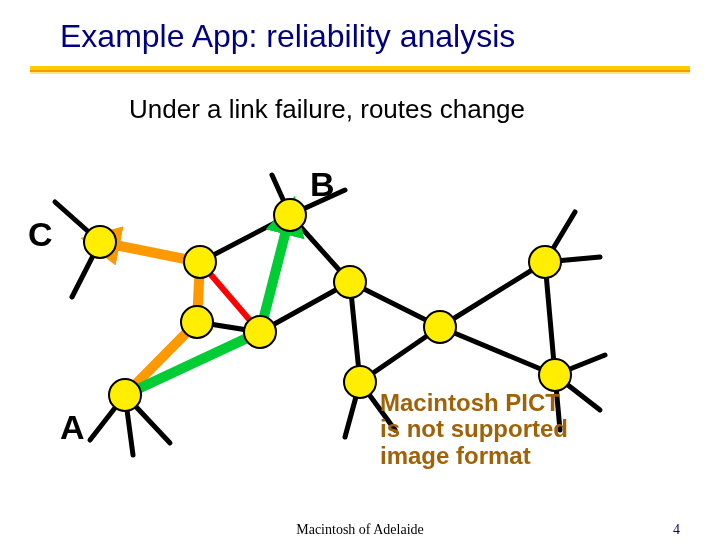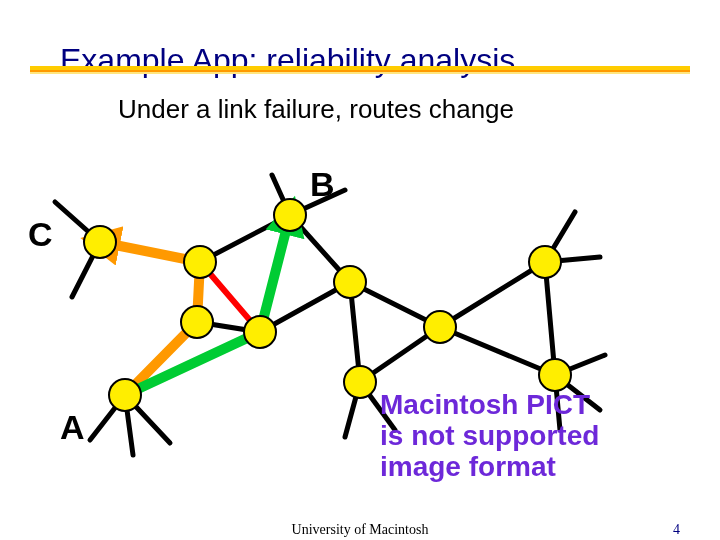--- a/index.html
+++ b/index.html
@@ -9,50 +9,49 @@
     height: 540px;
     font-family: "Comic Sans MS", cursive, sans-serif;
     position: relative;
     background: #fff;
   }
   .title {
     color: #000080;
     font-size: 32px;
     font-weight: normal;
     padding: 18px 0 0 60px;
-    margin-top: 24px;
   }
   .underline {
     position: absolute;
     top: 66px;
     left: 30px;
     width: 660px;
     height: 10px;
   }
   .underline .l1 { position:absolute; top:0; left:0; width:100%; height:4px; background:#ffcc00; }
   .underline .l2 { position:absolute; top:4px; left:0; width:100%; height:2px; background:#ff9900; }
   .underline .l3 { position:absolute; top:6px; left:0; width:100%; height:2px; background:#ffe680; }
   .subtitle {
     position: absolute;
     top: 95px;
-    left: 118px;
+    left: 129px;
     font-size: 26px;
     color: #000;
     line-height: 1.15;
   }
   .subtitle .indent { padding-left: 68px; display:block; }
   .label-B { position:absolute; top:165px; left:310px; font-size:34px; color:#000; font-weight:bold; }
   .label-C { position:absolute; top:215px; left:28px;  font-size:34px; color:#000; font-weight:bold; }
   .label-A { position:absolute; top:408px; left:60px;  font-size:34px; color:#000; font-weight:bold; }
   .watermark {
     position:absolute;
     top:390px; left:380px;
-    color:#6d28d9;
+    color:#a16207;
     font-family: Arial, sans-serif;
-    font-size:28px;
+    font-size:24px;
     font-weight:bold;
     line-height:1.1;
   }
   .footer {
     position:absolute;
     bottom:18px;
     left:0; width:100%;
     font-family: "Times New Roman", serif;
     font-size:14px;
     color:#000;
@@ -133,15 +132,15 @@
 <div class="label-C">C</div>
 <div class="label-A">A</div>
 
 <div class="watermark">
   <div>Macintosh PICT</div>
   <div>is not supported</div>
   <div>image format</div>
 </div>
 
 <div class="footer">
-  <span class="footer-center">University of Macintosh</span>
+  <span class="footer-center">Macintosh of Adelaide</span>
   <span class="footer-right">4</span>
 </div>
 
 </body></html>

